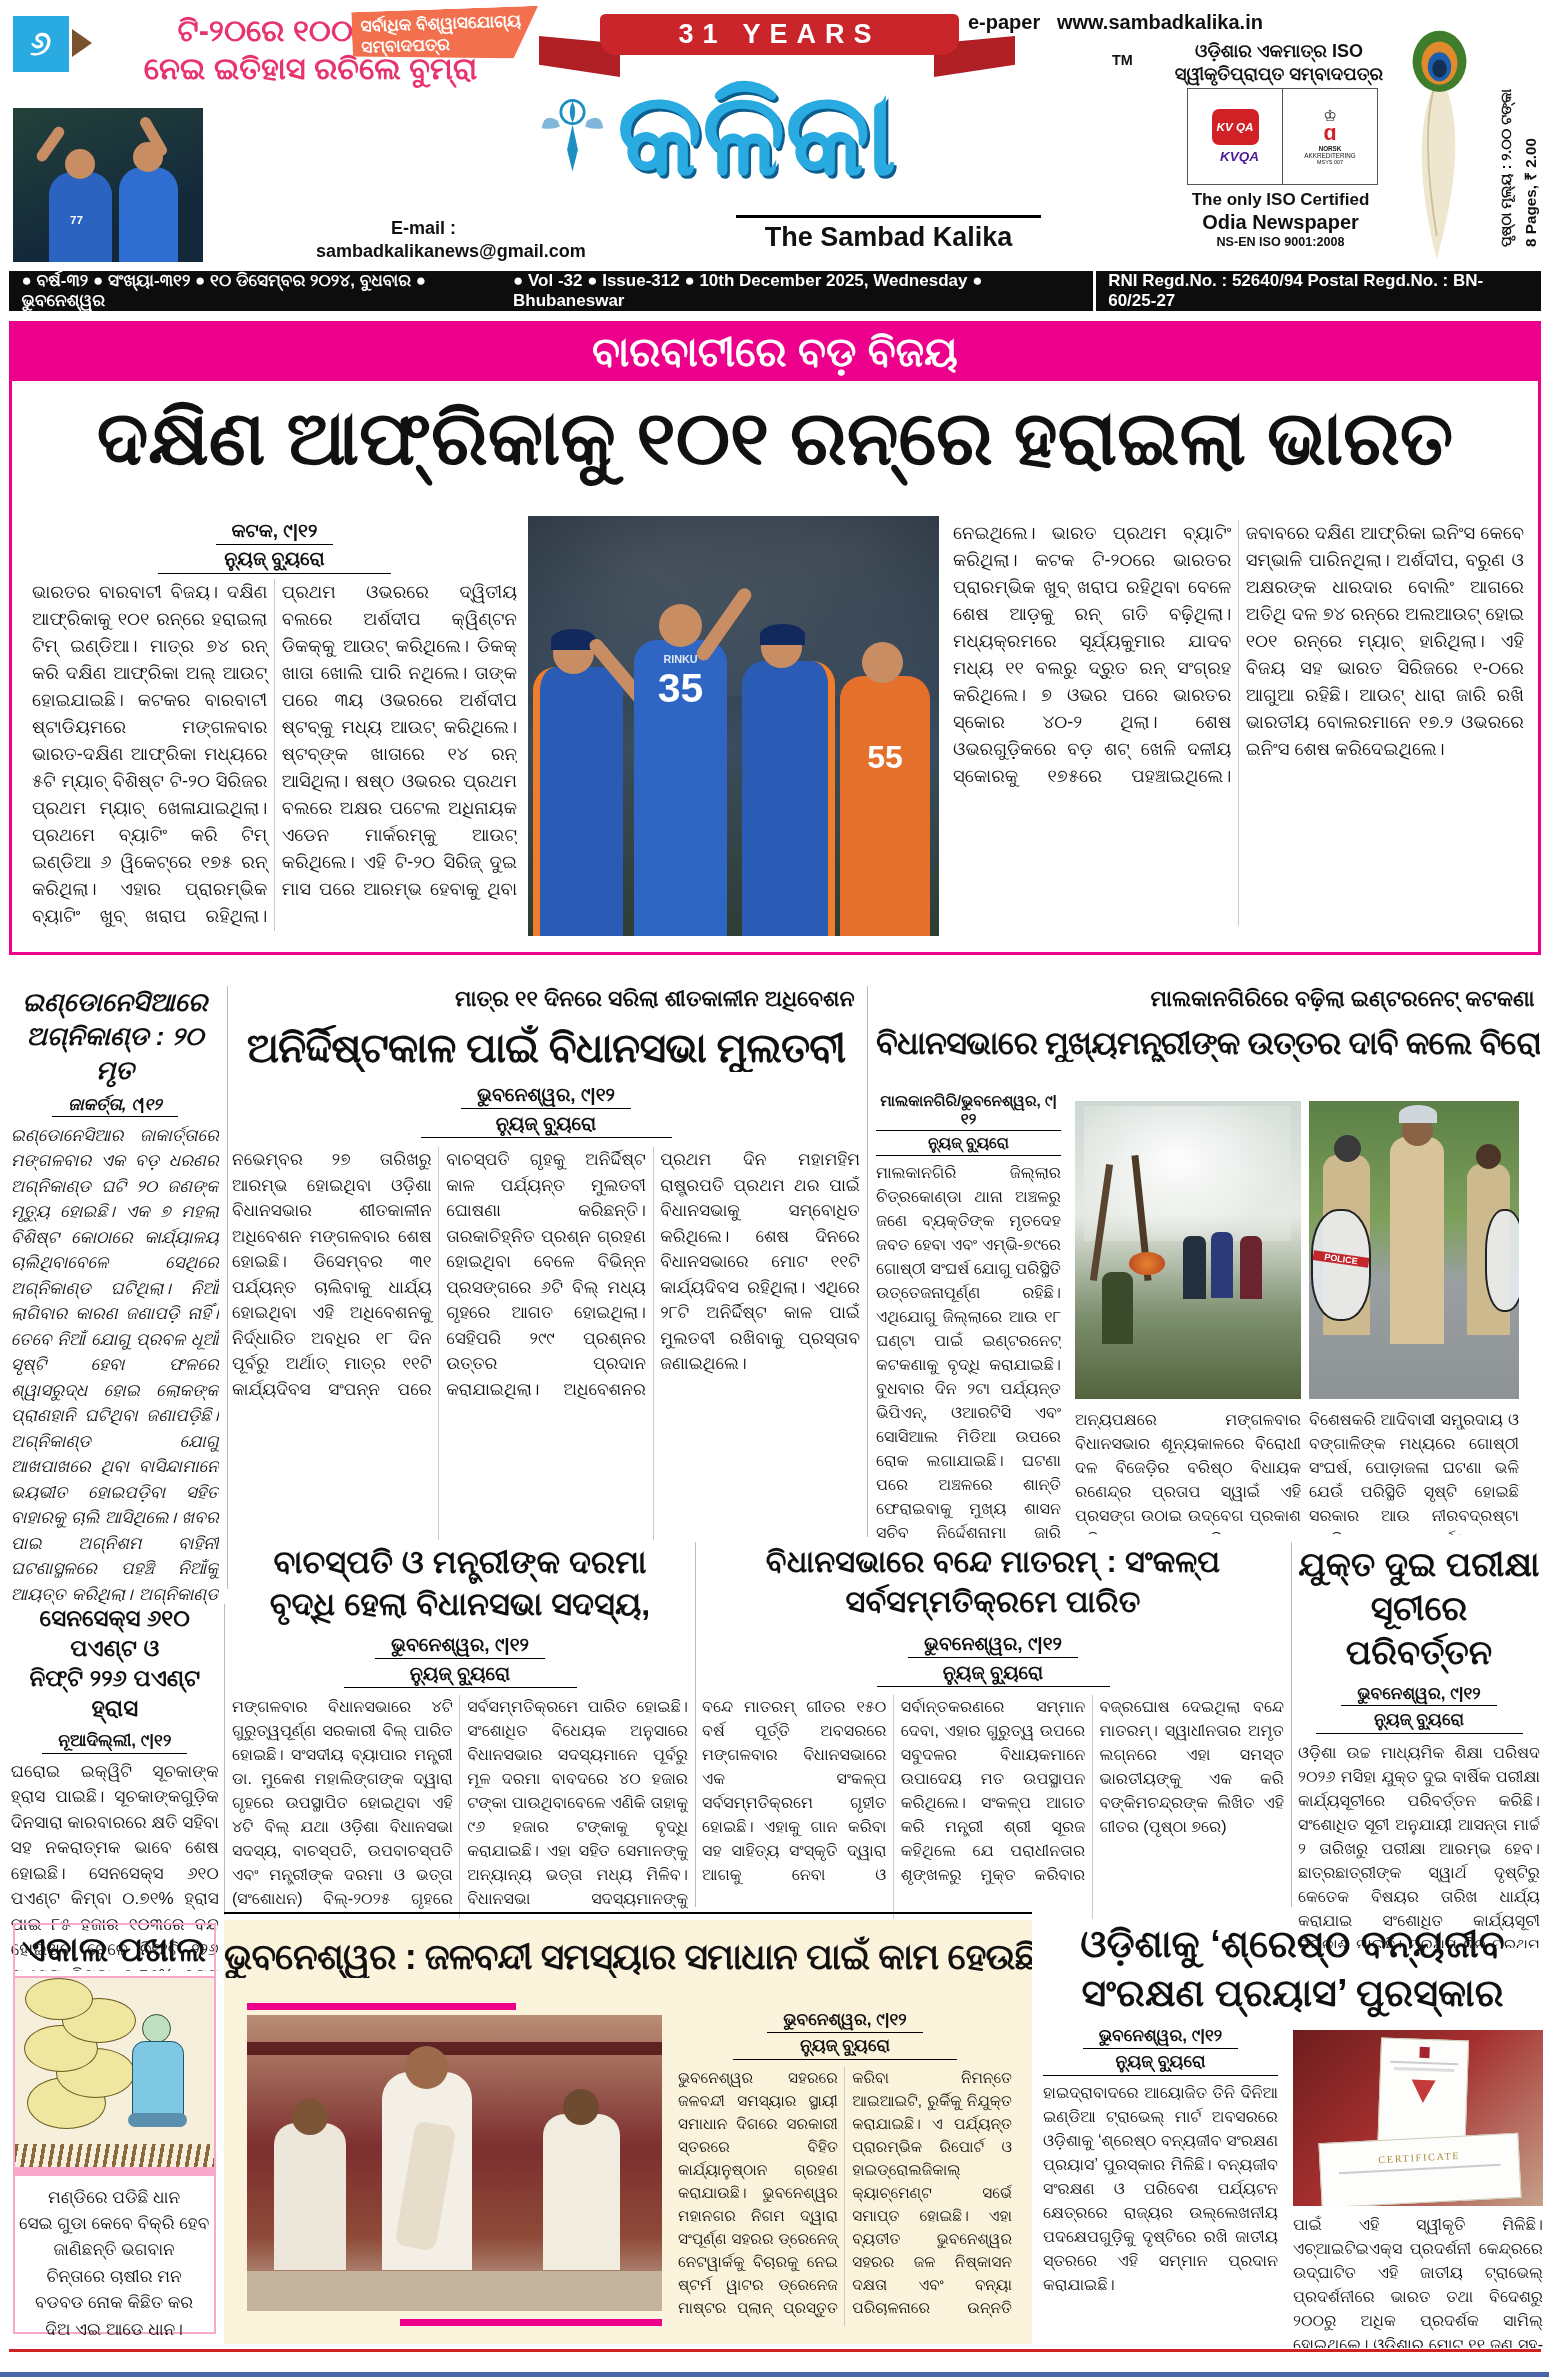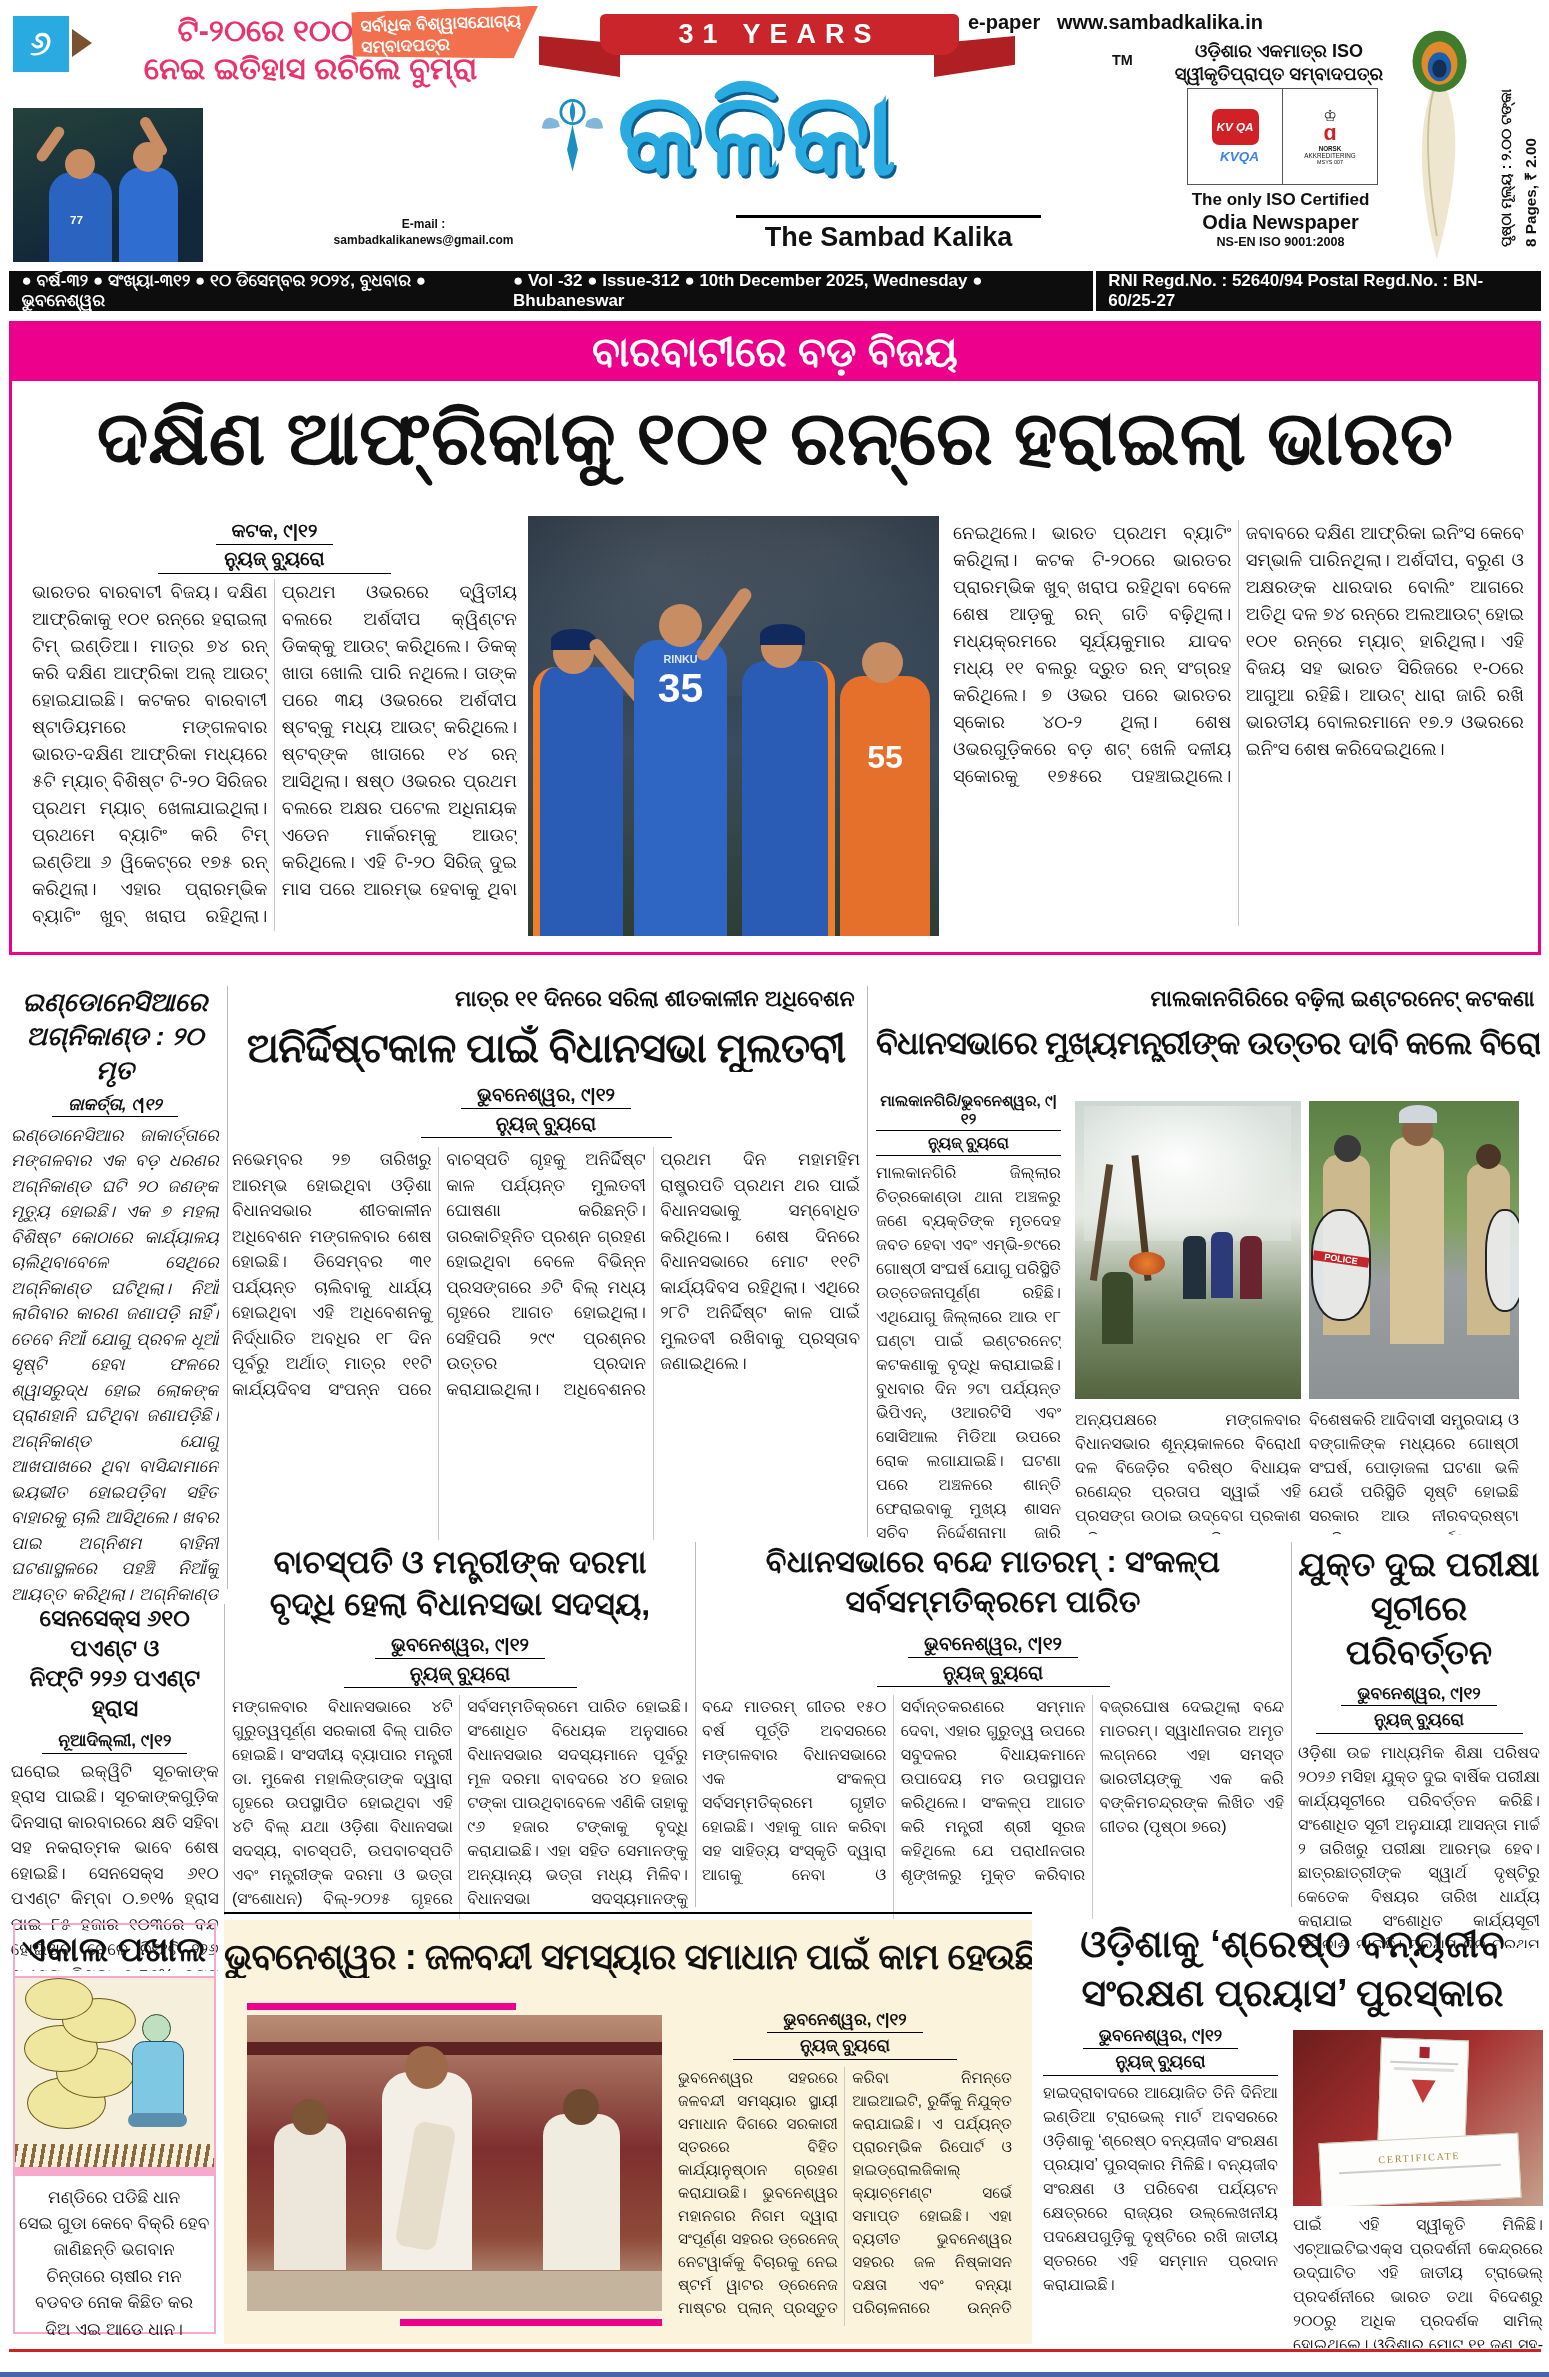--- a/index.html
+++ b/index.html
@@ -98,41 +98,41 @@
       <svg width="65" height="81" viewBox="0 0 72 90">
         <circle cx="36" cy="20" r="13" fill="none" stroke="#1b8ec2" stroke-width="3"></circle>
         <path d="M36 8 Q30 20 36 32 Q42 20 36 8" fill="#1b8ec2"></path>
         <path d="M20 30 Q4 20 2 38 Q14 40 22 36 Z" fill="#7fb6d9"></path>
         <path d="M52 30 Q68 20 70 38 Q58 40 50 36 Z" fill="#7fb6d9"></path>
         <path d="M36 34 L30 62 L36 86 L42 62 Z" fill="#1b8ec2"></path>
       </svg>
       <span class="logo-word">କଳିକା</span>
     </div>
 
-    <div class="abs" style="left:316px;top:217px;width:215px;text-align:center;font-size:12px;font-weight:bold;line-height:1.3;">
+    <div class="abs" style="left:316px;top:217px;width:215px;text-align:center;font-size:18px;font-weight:bold;line-height:1.3;">
       <div>E-mail :</div>
       <div>sambadkalikanews@gmail.com</div>
     </div>
     <div class="abs sub-logo" style="left:736px;top:215px;width:305px;">The Sambad Kalika</div>
 
     <div class="abs" style="left:968px;top:10.8px;width:377px;font-size:20px;font-weight:bold;">
       <span>e-paper</span>&nbsp;&nbsp;
       <span>www.sambadkalika.in</span>
     </div>
     <div class="abs" style="left:1112px;top:52px;font-size:14.4px;font-weight:bold;">TM</div>
 
     <div class="abs ctr b" style="left:1167px;top:40px;width:224px;font-size:18px;line-height:1.25;">
       <div>ଓଡ଼ିଶାର ଏକମାତ୍ର ISO</div>
       <div>ସ୍ୱୀକୃତିପ୍ରାପ୍ତ ସମ୍ବାଦପତ୍ର</div>
     </div>
 
     <div class="abs iso-box" style="left:1187px;top:88px;width:189px;height:95px;background:#fff;">
       <div class="iso-cell">
         <div class="kvqa-chip">KV QA</div>
-        <div style="color:#3b82f6;font-style:italic;font-weight:bold;font-size:13.5px;margin-top:3.6px;margin-left:9px;">KVQA</div>
+        <div style="color:#4c1d95;font-style:italic;font-weight:bold;font-size:13.5px;margin-top:3.6px;margin-left:9px;">KVQA</div>
       </div>
       <div class="iso-cell">
         <div style="font-size:15.3px;line-height:1;">♔</div>
         <div style="color:#d22027;font-weight:bold;font-size:21.5px;line-height:1;">ɑ</div>
         <div style="font-size:6.3px;font-weight:bold;">NORSK</div>
         <div style="font-size:6.3px;">AKKREDITERING</div>
         <div style="font-size:5.4px;">MSYS 007</div>
       </div>
     </div>
 

